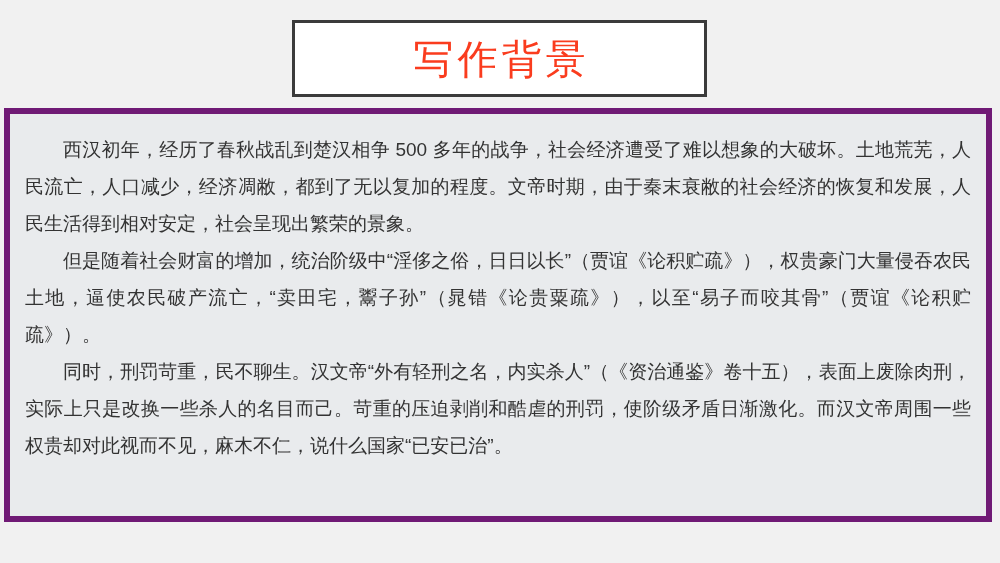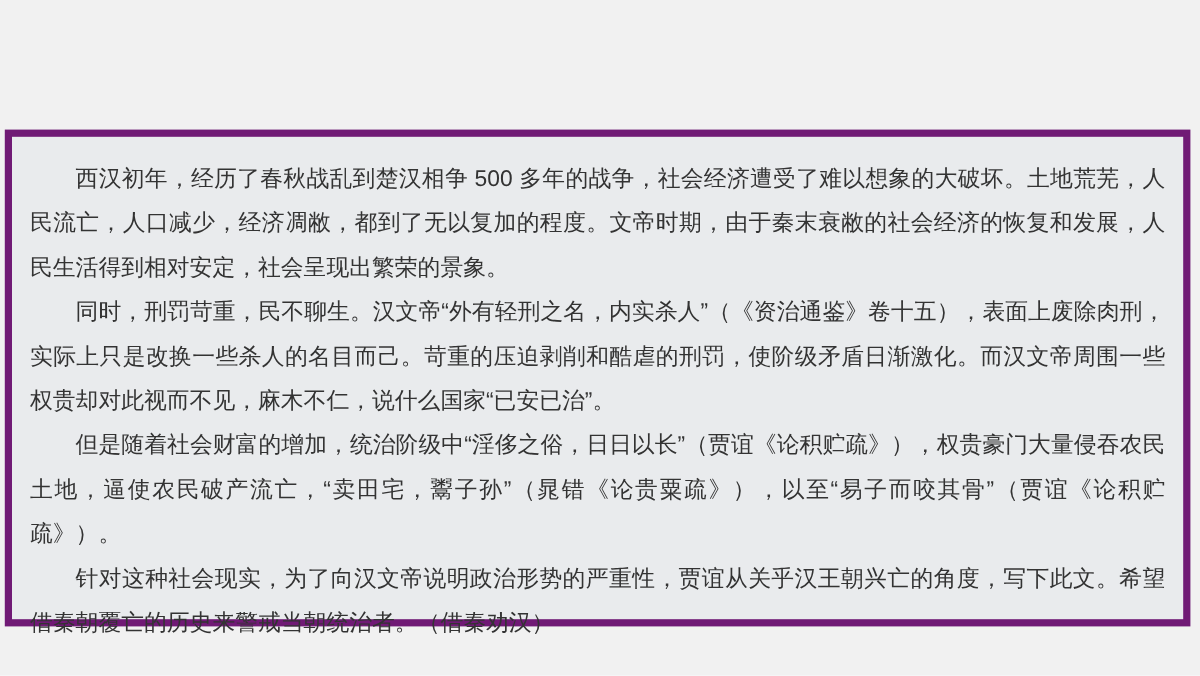--- a/index.html
+++ b/index.html
@@ -58,21 +58,23 @@
     text-justify: inter-character;
     text-indent: 2em;
     word-break: break-all;
   }
 </style>
 </head>
 <body>
 
 <div class="slide">
 
+  <div class="title-box">
+    <span class="title-text">写作背景</span>
+  </div>
 
   <div class="content-box">
     <p>西汉初年，经历了春秋战乱到楚汉相争 500 多年的战争，社会经济遭受了难以想象的大破坏。土地荒芜，人民流亡，人口减少，经济凋敝，都到了无以复加的程度。文帝时期，由于秦末衰敝的社会经济的恢复和发展，人民生活得到相对安定，社会呈现出繁荣的景象。</p>
+    <p>但是随着社会财富的增加，统治阶级中“淫侈之俗，日日以长”（贾谊《论积贮疏》），权贵豪门大量侵吞农民土地，逼使农民破产流亡，“卖田宅，鬻子孙”（晁错《论贵粟疏》），以至“易子而咬其骨”（贾谊《论积贮疏》）。</p>
     <p>同时，刑罚苛重，民不聊生。汉文帝“外有轻刑之名，内实杀人”（《资治通鉴》卷十五），表面上废除肉刑，实际上只是改换一些杀人的名目而己。苛重的压迫剥削和酷虐的刑罚，使阶级矛盾日渐激化。而汉文帝周围一些权贵却对此视而不见，麻木不仁，说什么国家“已安已治”。</p>
-    <p>但是随着社会财富的增加，统治阶级中“淫侈之俗，日日以长”（贾谊《论积贮疏》），权贵豪门大量侵吞农民土地，逼使农民破产流亡，“卖田宅，鬻子孙”（晁错《论贵粟疏》），以至“易子而咬其骨”（贾谊《论积贮疏》）。</p>
-    <p>针对这种社会现实，为了向汉文帝说明政治形势的严重性，贾谊从关乎汉王朝兴亡的角度，写下此文。希望借秦朝覆亡的历史来警戒当朝统治者。（借秦劝汉）</p>
   </div>
 
 </div>
 
 </body></html>

